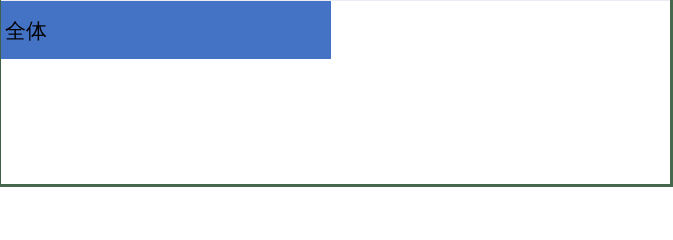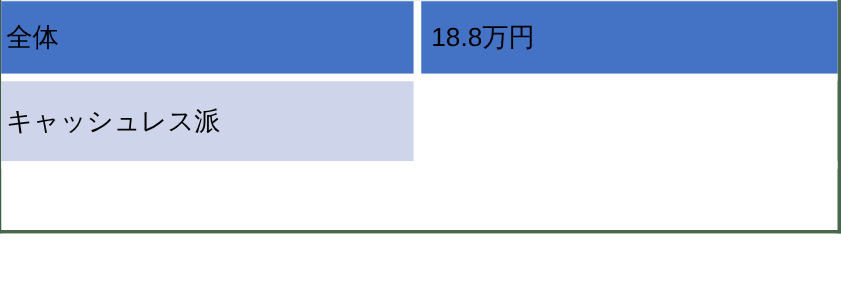--- a/index.html
+++ b/index.html
@@ -118,27 +118,25 @@
   <div id="edge-top"></div>
   <div id="edge-left"></div>
   <div id="edge-right"></div>
   <div id="edge-bottom"></div>
 
   <div class="table">
 
     <div class="row row-header">
       <div class="cell cell-label fill-header">全体</div>
       <div class="cell-gap"></div>
-      <div class="cell cell-value fill-header">18.8万円</div>
     </div>
 
     <div class="row-gap"></div>
 
     <div class="row row-alt">
-      <div class="cell cell-label fill-alt">キャッシュレス派</div>
       <div class="cell-gap"></div>
     </div>
 
     <div class="row-gap"></div>
 
 
   </div>
 </div>
 
 </body></html>

